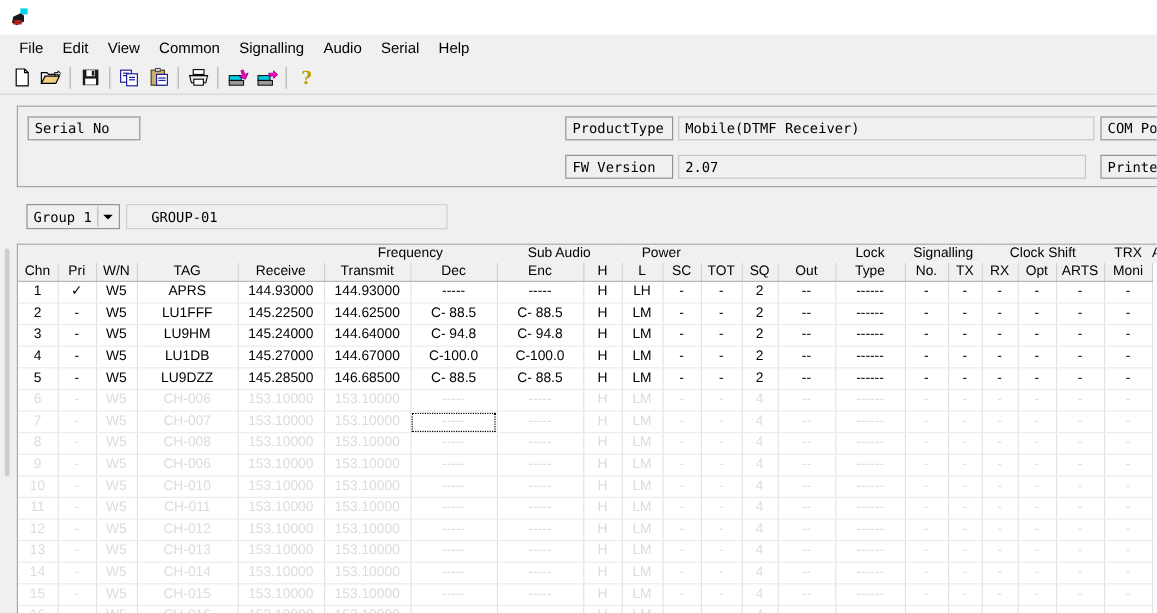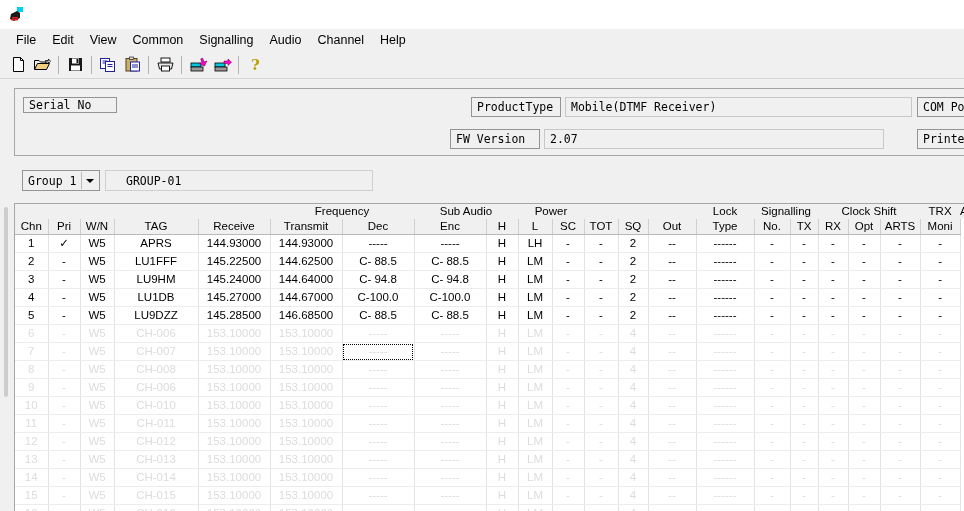--- a/index.html
+++ b/index.html
@@ -275,21 +275,21 @@
     </div>
   </div>
 
   <div id="menubar">
     <div class="menu-item">File</div>
     <div class="menu-item">Edit</div>
     <div class="menu-item">View</div>
     <div class="menu-item">Common</div>
     <div class="menu-item">Signalling</div>
     <div class="menu-item">Audio</div>
-    <div class="menu-item">Channel</div>
+    <div class="menu-item">Serial</div>
     <div class="menu-item">Help</div>
   </div>
 
   <div id="toolbar">
     <div class="tb-btn">
       <svg width="17" height="17" viewBox="0 0 17 17">
         <path d="M3.5 1.5 H10.5 L13.5 4.5 V15.5 H3.5 Z" fill="#ffffff" stroke="#000" stroke-width="1"></path>
         <path d="M10.5 1.5 V4.5 H13.5" fill="none" stroke="#000" stroke-width="1"></path>
       </svg>
     </div>
@@ -354,28 +354,28 @@
     </div>
     <div class="tb-sep"></div>
     <div class="tb-btn">
       <svg width="15" height="17" viewBox="0 0 15 17">
         <text x="7.5" y="14" text-anchor="middle" font-family="DejaVu Serif, serif" font-size="15" font-weight="bold" fill="#b8a000">?</text>
       </svg>
     </div>
   </div>
 
   <div id="infopanel">
-    <div class="field-row" style="left:8px; top:8px;flex-direction:column;">
+    <div class="field-row" style="left:8px; top:8px;">
       <div class="fld-label" style="width:94px;">Serial No</div>
     </div>
     <div class="field-row" style="left:456px; top:8px;">
       <div class="fld-label" style="width:90px;">ProductType</div>
       <div class="fld-value" style="width:347px;">Mobile(DTMF Receiver)</div>
     </div>
-    <div class="field-row" style="left:435px; top:40px;">
+    <div class="field-row" style="left:456px; top:40px;">
       <div class="fld-label" style="width:90px;">FW Version</div>
       <div class="fld-value" style="width:340px;">2.07</div>
     </div>
     <div class="field-row" style="left:902px; top:8px;">
       <div class="fld-label" style="width:90px;">COM Por</div>
     </div>
     <div class="field-row" style="left:902px; top:40px;">
       <div class="fld-label" style="width:90px;">Printer</div>
     </div>
   </div>

